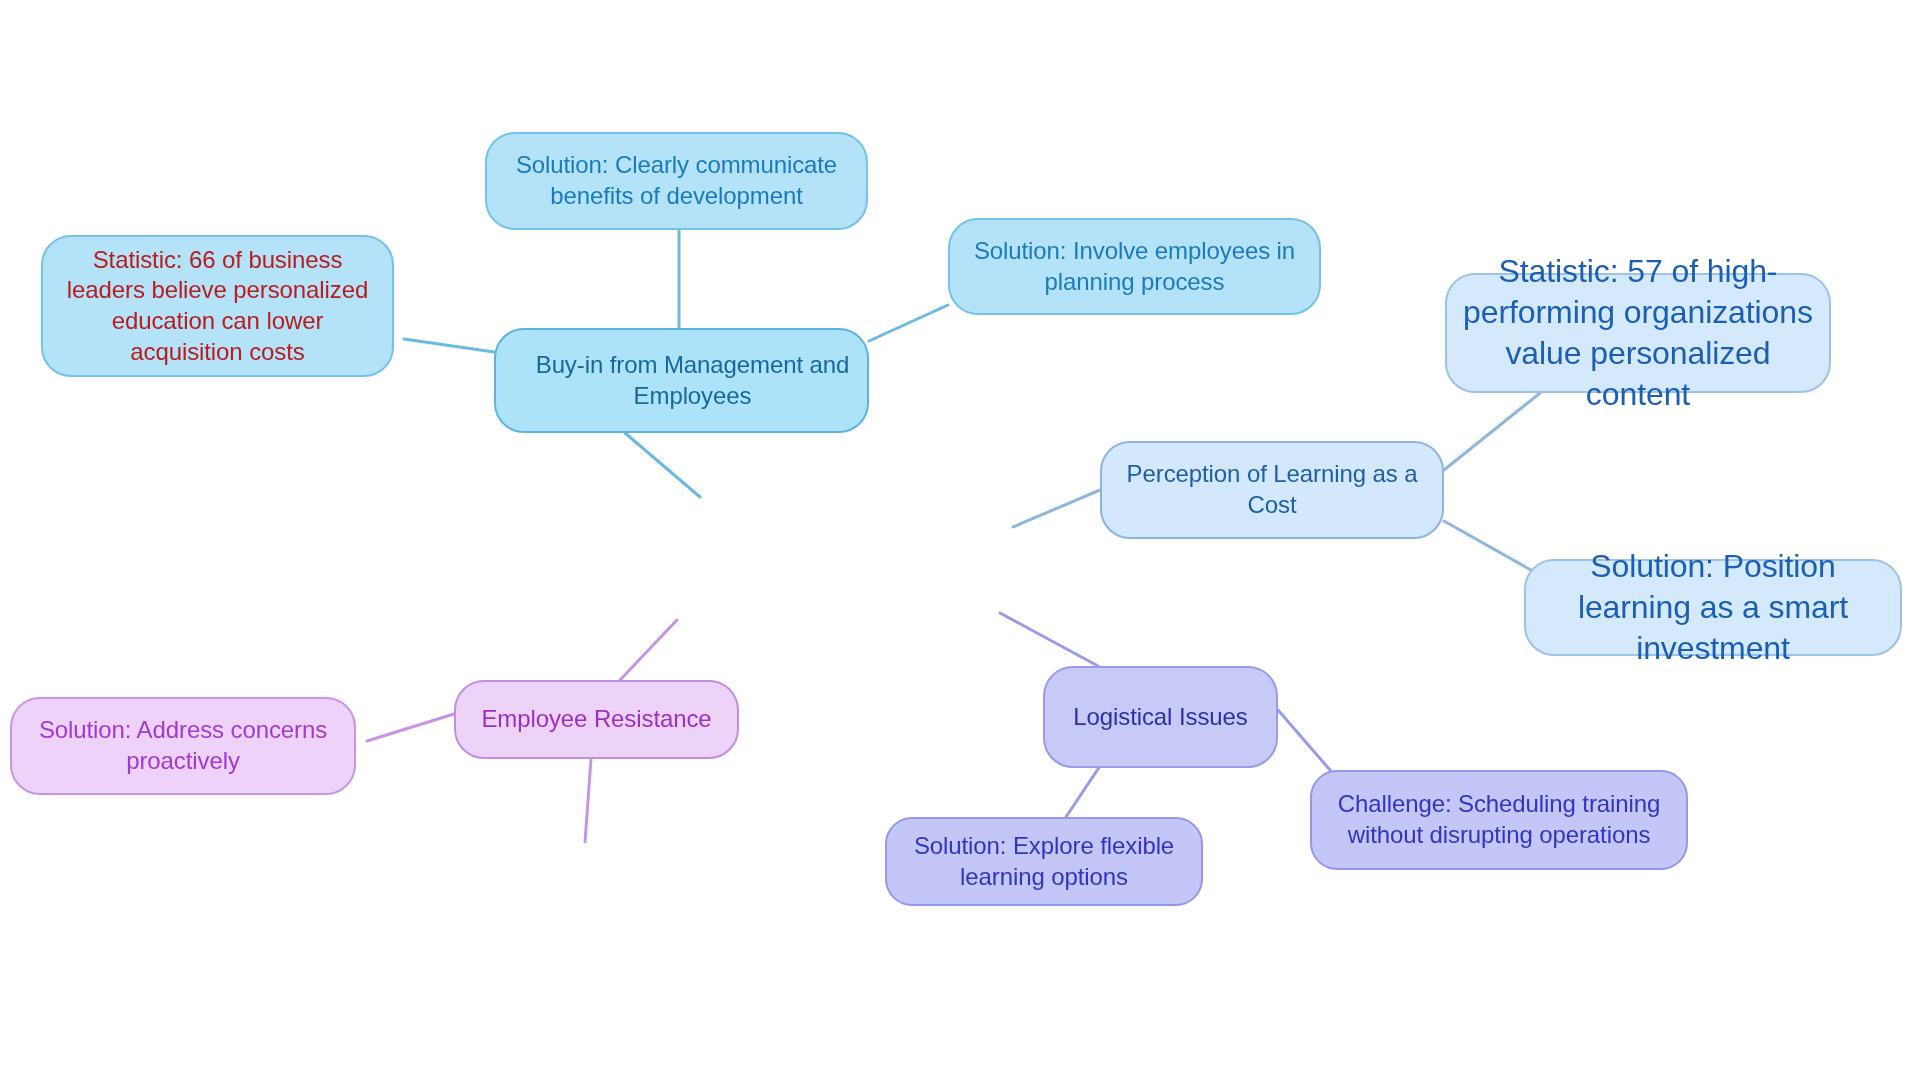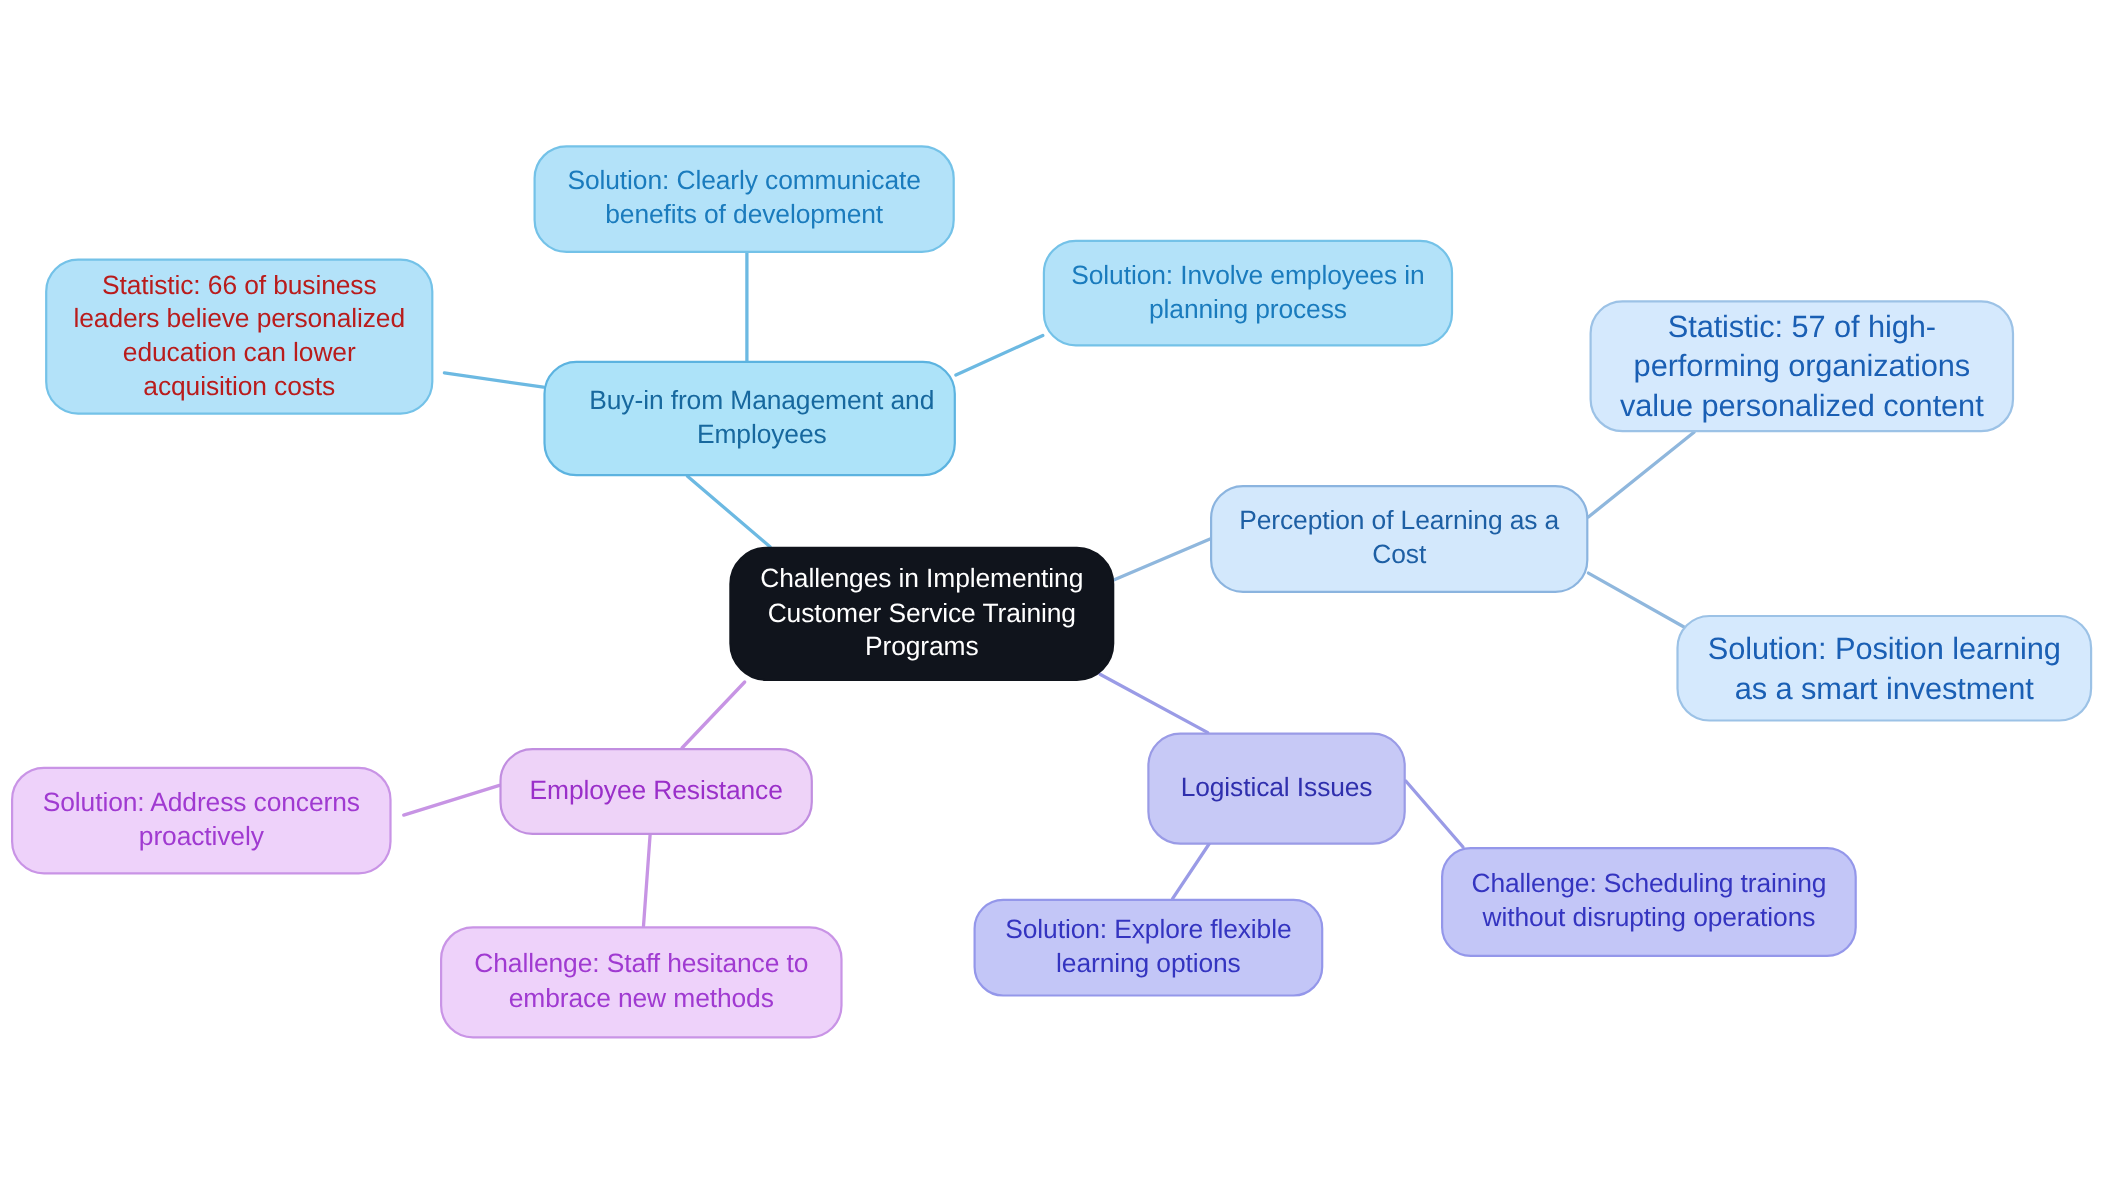--- a/index.html
+++ b/index.html
@@ -69,21 +69,21 @@
   .node-blue-branch {
     background: #d3e8fc;
     border-color: #8bb4df;
     color: #1d5fa4;
     font-size: 24px;
   }
   .node-blue-leaf {
     background: #d5e9fd;
     border-color: #9cc2e6;
     color: #1a5fb4;
-    font-size: 28px;
+    font-size: 32px;
   }
   .node-purple-branch {
     background: #eed3f8;
     border-color: #c18ee0;
     color: #9a2fc9;
     font-size: 24px;
   }
   .node-purple-leaf {
     background: #eed2fa;
     border-color: #c994e6;
@@ -118,23 +118,20 @@
       <line x1="1444" y1="470" x2="1540" y2="393" stroke="#8fb7dd" stroke-width="3" stroke-linecap="round"></line>
       <line x1="1444" y1="521" x2="1545" y2="578" stroke="#8fb7dd" stroke-width="3" stroke-linecap="round"></line>
       <line x1="1000" y1="613" x2="1098" y2="666" stroke="#9a9be6" stroke-width="3" stroke-linecap="round"></line>
       <line x1="1278" y1="710" x2="1330" y2="770" stroke="#9a9be6" stroke-width="3" stroke-linecap="round"></line>
       <line x1="1114" y1="745" x2="1066" y2="817" stroke="#9a9be6" stroke-width="3" stroke-linecap="round"></line>
       <line x1="677" y1="620" x2="620" y2="680" stroke="#c794e4" stroke-width="3" stroke-linecap="round"></line>
       <line x1="454" y1="714" x2="367" y2="741" stroke="#c794e4" stroke-width="3" stroke-linecap="round"></line>
       <line x1="591" y1="759" x2="585" y2="842" stroke="#c794e4" stroke-width="3" stroke-linecap="round"></line>
     </svg>
 
-  <div class="node node-root" style="left: 663px; top: 497px; width: 350px; height: 122px; background: rgb(16, 20, 28); color: rgb(255, 255, 255);">
-    <span class="label">Challenges in Implementing Customer Service Training Programs</span>
-  </div>
 
   <div class="node node-cyan-branch" style="left: 494px; top: 328px; width: 375px; height: 105px; background: rgb(173, 227, 249); border-color: rgb(92, 179, 224); color: rgb(23, 104, 158);">
     <span class="label">Buy-in from Management and Employees</span>
   </div>
 
   <div class="node node-cyan-leaf" style="left: 485px; top: 132px; width: 383px; height: 98px; background: rgb(179, 226, 249); border-color: rgb(116, 194, 232); color: rgb(26, 123, 189);">
     <span class="label">Solution: Clearly communicate benefits of development</span>
   </div>
 
   <div class="node node-cyan-leaf" style="left: 41px; top: 235px; width: 353px; height: 142px; background: rgb(179, 226, 249); border-color: rgb(116, 194, 232); color: #b91c1c; padding-left: 14px;">
@@ -170,17 +167,14 @@
   </div>
 
   <div class="node node-purple-branch" style="left: 454px; top: 680px; width: 285px; height: 79px; background: rgb(238, 211, 248); border-color: rgb(193, 142, 224); color: rgb(154, 47, 201);">
     <span class="label">Employee Resistance</span>
   </div>
 
   <div class="node node-purple-leaf" style="left: 10px; top: 697px; width: 346px; height: 98px; background: rgb(238, 210, 250); border-color: rgb(201, 148, 230); color: rgb(160, 58, 209);">
     <span class="label">Solution: Address concerns proactively</span>
   </div>
 
-  <div class="node node-purple-leaf" style="left: 400px; top: 842px; width: 366px; height: 102px; background: rgb(238, 210, 250); border-color: rgb(201, 148, 230); color: rgb(160, 58, 209);">
-    <span class="label">Challenge: Staff hesitance to embrace new methods</span>
-  </div>
 
 </div>
 
 </body></html>

